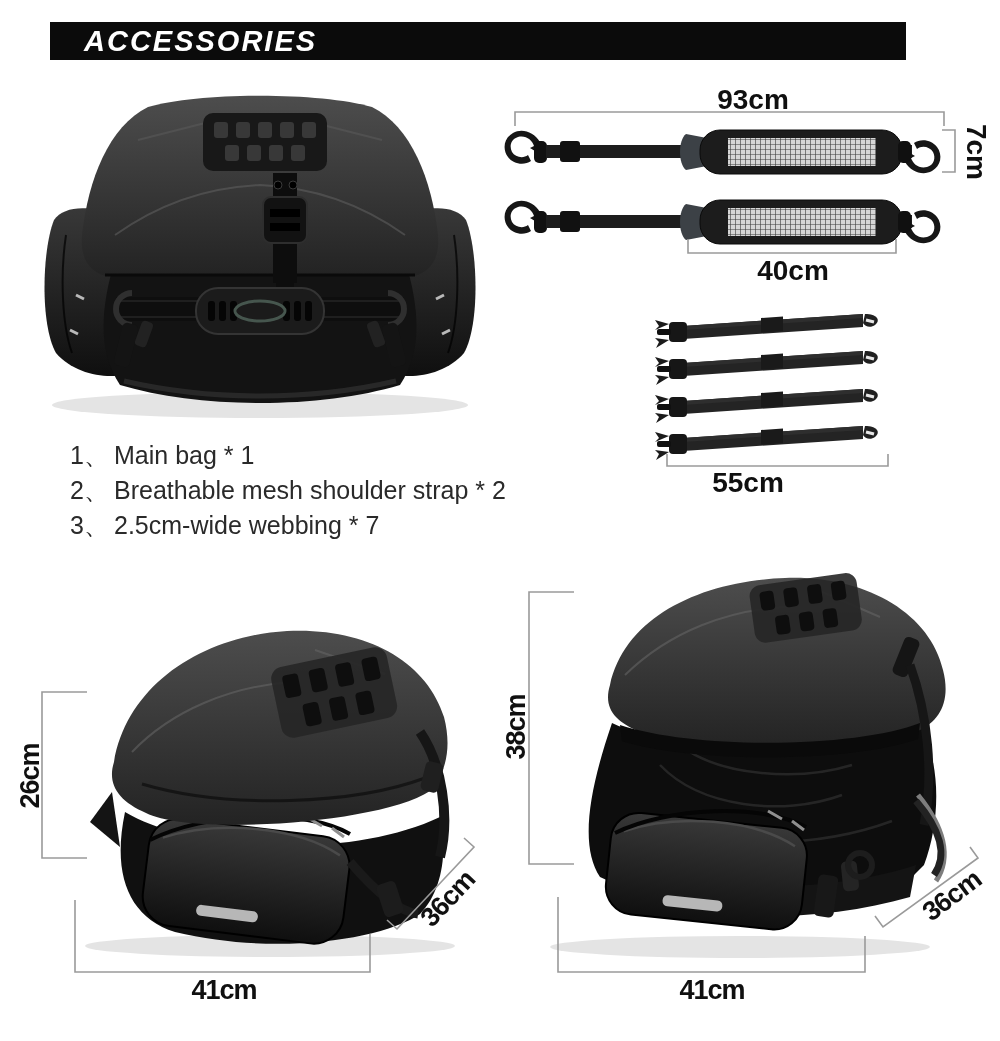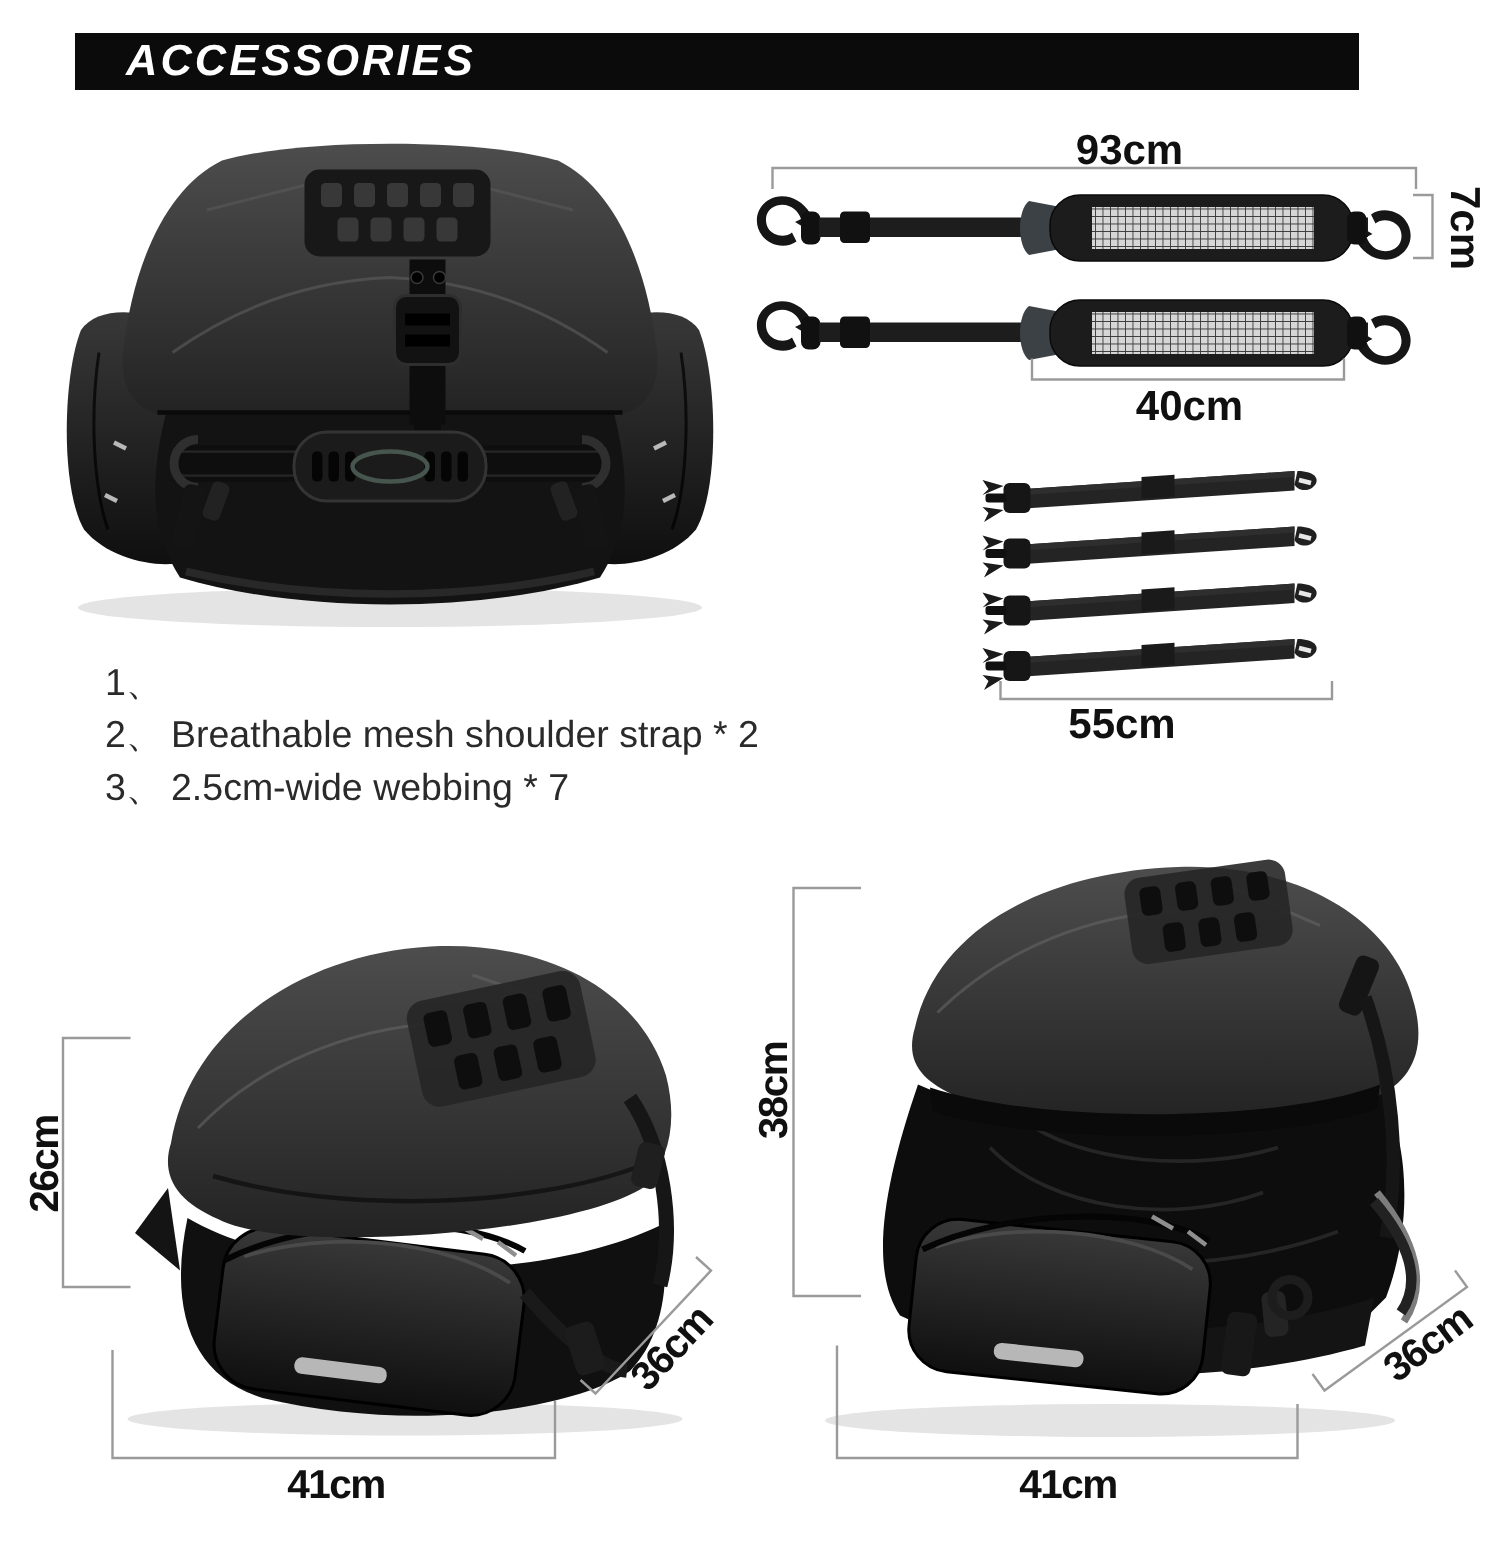--- a/index.html
+++ b/index.html
@@ -173,20 +173,21 @@
     </defs>
     <use href="#web" x="0" y="0"></use>
     <use href="#web" x="0" y="37"></use>
     <use href="#web" x="0" y="75"></use>
     <use href="#web" x="0" y="112"></use>
   </svg>
 
   <div id="parts">
     <div class="row">
       <span class="num">1、</span>
+      <span>Main bag * 1</span>
     </div>
     <div class="row">
       <span class="num">2、</span>
       <span>Breathable mesh shoulder strap * 2</span>
     </div>
     <div class="row">
       <span class="num">3、</span>
       <span>2.5cm-wide webbing * 7</span>
     </div>
   </div>

